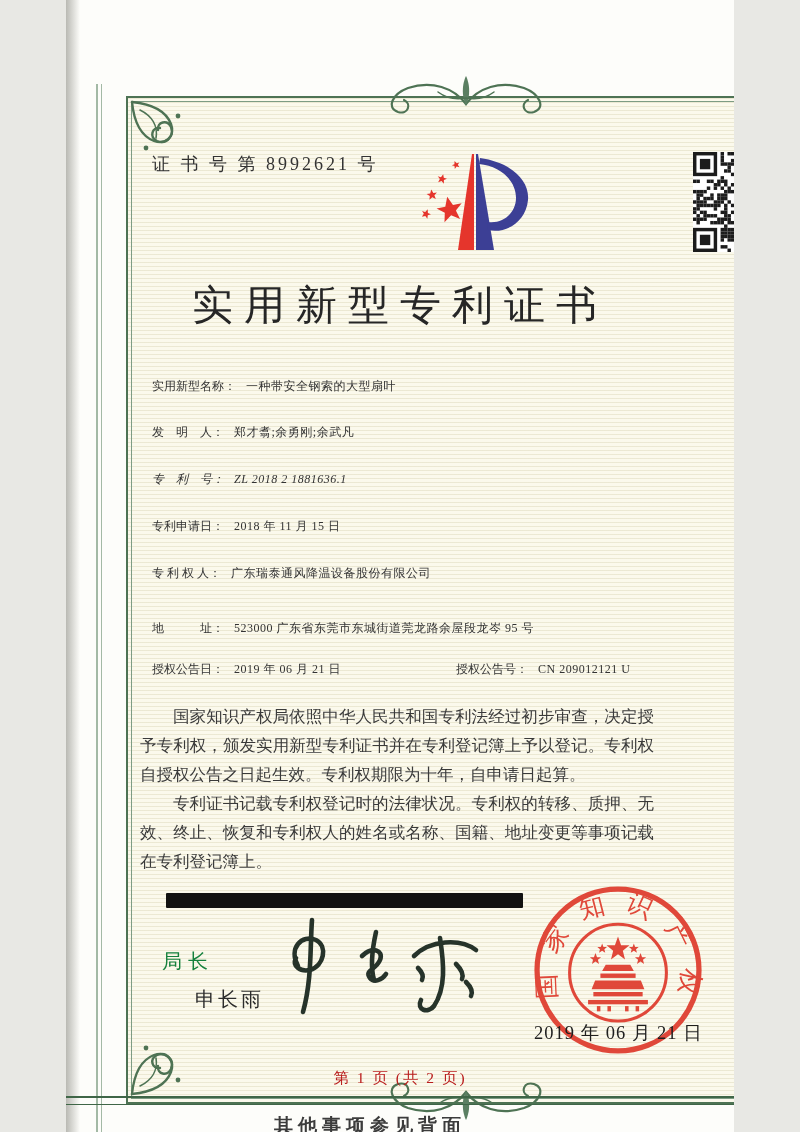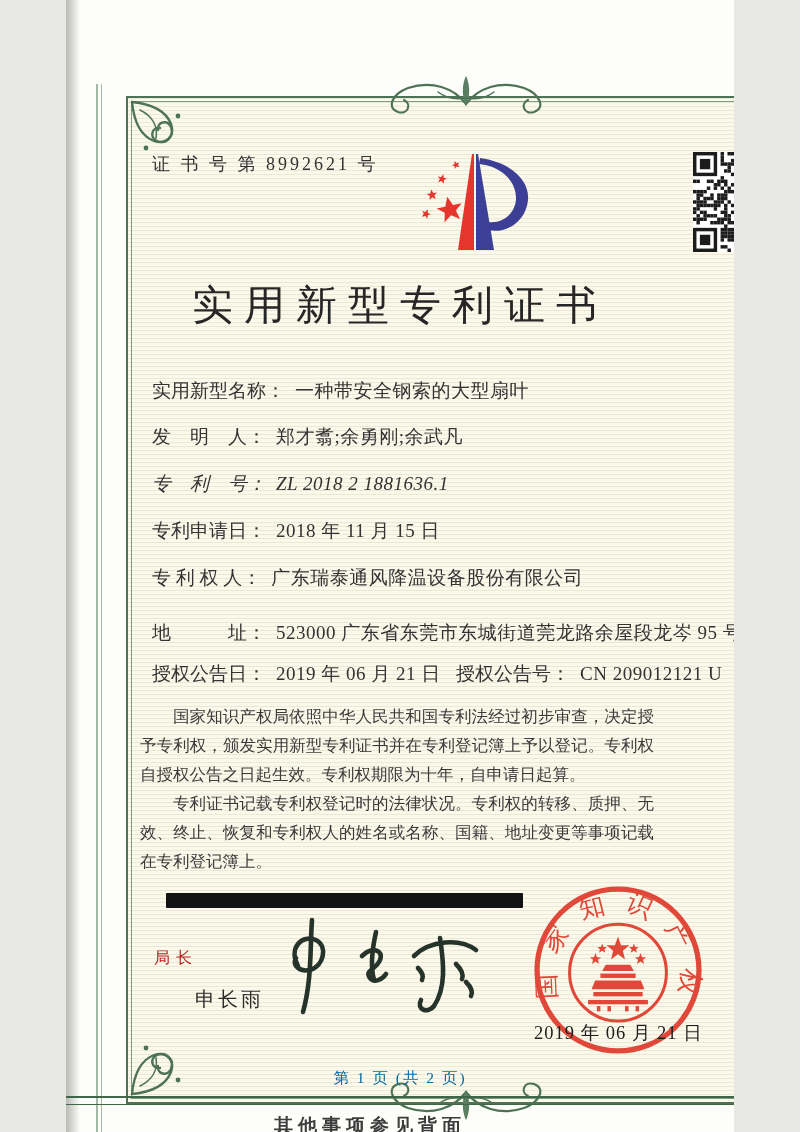--- a/index.html
+++ b/index.html
@@ -18,42 +18,42 @@
   .bottom-rule{position:absolute;left:0;right:0;top:1096px;height:6px;
                border-top:2.5px solid #3f6647;border-bottom:1.5px solid #3f6647;}
   .orn{position:absolute;left:0;top:0;pointer-events:none;}
   
   .cert-no{position:absolute;left:86px;top:152px;font-size:18px;letter-spacing:3px;color:#333;}
   .logo{position:absolute;left:338px;top:148px;width:134px;height:110px;}
   .qr{position:absolute;left:627px;top:152px;width:100px;height:100px;}
   .title{position:absolute;left:0;right:0;top:278px;text-align:center;
          font-size:41px;letter-spacing:11px;color:#262626;font-weight:400;}
   
-  .field{position:absolute;left:86px;right:70px;font-size:19px;color:#333;white-space:nowrap;}
+  .field{position:absolute;left:86px;right:70px;font-size:12px;color:#333;white-space:nowrap;}
   .field .lb{display:inline-block;}
   .field .val{margin-left:10px;letter-spacing:.5px;}
   .f0{top:378px;} .f1{top:424px;} .f2{top:471px;font-style:italic;} .f3{top:518px;}
   .f4{top:565px;} .f5{top:620px;} .f6{top:661px;}
   .field .pair2{position:absolute;left:304px;top:0;}
   
   .body-text{position:absolute;left:74px;right:80px;top:702px;font-size:16.5px;
              line-height:29px;text-align:justify;color:#3a3a3a;}
   .body-text p{margin:0;text-indent:2em;}
   
   .bar-strip{position:absolute;left:100px;top:893px;width:357px;height:15px;background:#121212;border-radius:1px;}
   
-  .post{position:absolute;left:88px;top:948px;font-size:16px;letter-spacing:6px;color:#b91c1c;}
+  .post{position:absolute;left:96px;top:948px;font-size:20px;letter-spacing:6px;color:#15803d;}
   .post-name{position:absolute;left:88px;top:986px;font-size:20px;letter-spacing:3px;color:#2c2c2c;margin-left:41px;}
   .signature{position:absolute;left:192px;top:912px;width:250px;height:115px;}
   
   .seal{position:absolute;left:464px;top:882px;width:176px;height:176px;opacity:.92;}
   .seal-date{position:absolute;left:468px;top:1020px;font-size:18.5px;letter-spacing:1px;color:#1f1f1f;}
   
   .page-info{position:absolute;left:0;right:0;top:1068px;text-align:center;
-             font-size:15.5px;letter-spacing:2px;color:#0369a1;}
+             font-size:15.5px;letter-spacing:2px;color:#b91c1c;}
   .back-note{position:absolute;left:0;right:60px;top:1113px;text-align:center;
              font-size:19px;letter-spacing:5px;color:#3c3c3c;font-weight:700;}
 </style>
 </head>
 <body>
 
 <div class="page">
 
   <div class="edge-left"></div>
   <div class="underpage-line ul1"></div>

